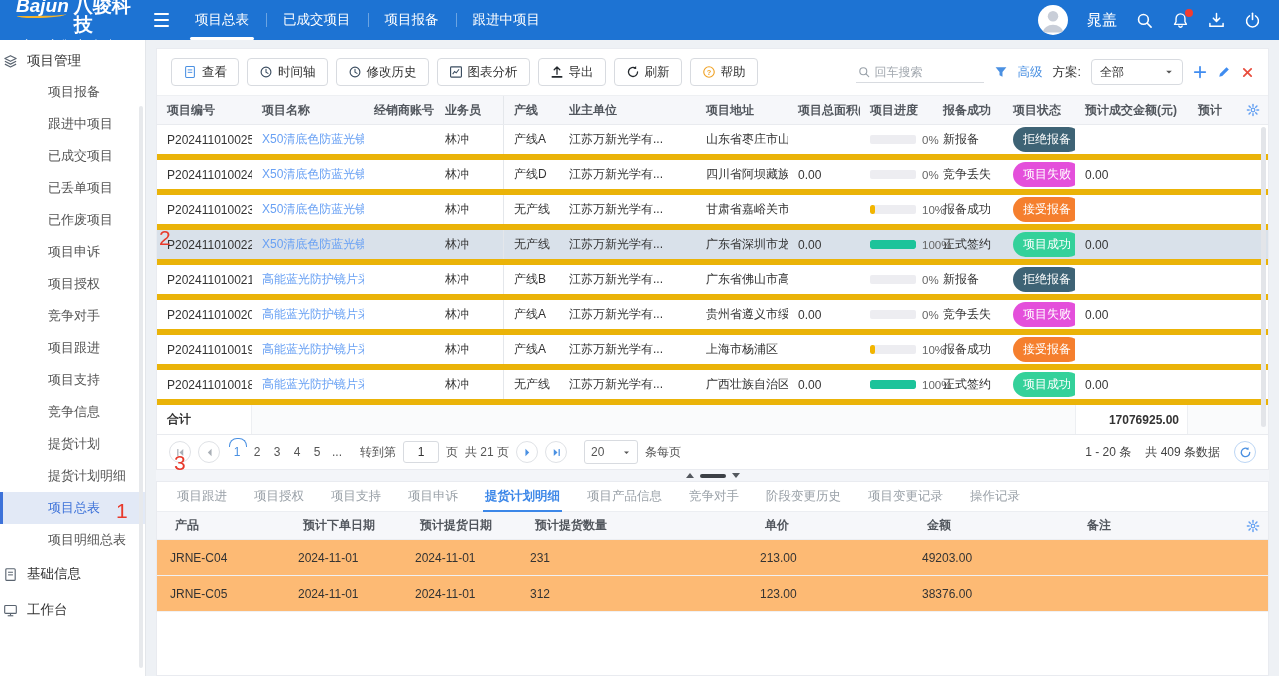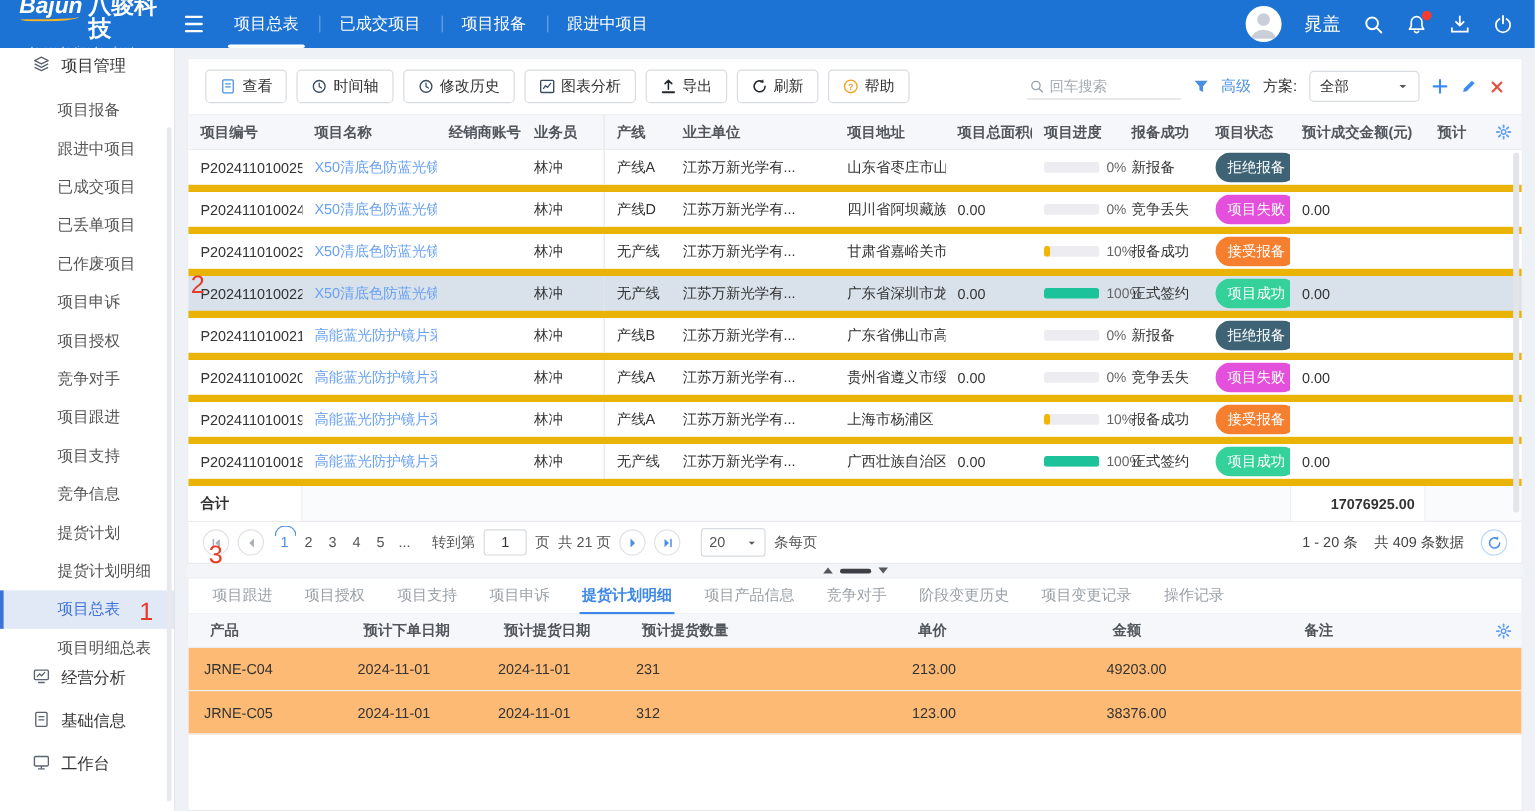--- a/index.html
+++ b/index.html
@@ -21,21 +21,21 @@
 .top-tab:first-child::before{display:none}
 .top-tab.active::after{content:'';position:absolute;left:12px;right:12px;bottom:0;height:3px;background:#fff;border-radius:2px}
 .top-right{margin-left:auto;display:flex;align-items:center;gap:19px;margin-right:18px}
 .avatar{width:30px;height:30px;border-radius:50%;background:#fff;display:flex;align-items:center;justify-content:center;overflow:hidden;cursor:pointer}
 .username{font-size:15px;cursor:pointer}
 .tbar-ic{color:#fff;cursor:pointer;position:relative;display:flex;align-items:center}
 .bell-dot{position:absolute;top:-3px;right:-4px;width:8px;height:8px;border-radius:50%;background:#f23c30}
 
 .layout{display:flex;height:636px}
 .sidebar{width:146px;background:#fff;border-right:1px solid #e3e6ea;position:relative;padding-top:6px;flex:none}
-.sb-section-head{height:30px;display:flex;padding-left:27px;gap:9px;font-size:13.5px;color:#333;cursor:pointer}
+.sb-section-head{height:30px;display:flex;align-items:center;padding-left:3px;gap:9px;font-size:13.5px;color:#333;cursor:pointer}
 .sb-section-head.mt{height:36px}
 .sb-section-head .ic{color:#5a6470}
 .sb-item{height:32px;line-height:32px;padding-left:48px;font-size:13px;color:#555;cursor:pointer;white-space:nowrap}
 .sb-item.active{background:#e2e9f6;color:#3d72d9;border-left:3px solid #3d72d9;padding-left:45px}
 .sb-scroll{position:absolute;right:2px;top:66px;bottom:8px;width:4px;background:#e7e9ec;border-radius:2px}
 .main{flex:1;display:flex;flex-direction:column;padding:8px 10px 0 10px;overflow:hidden}
 .card{background:#fff;border:1px solid #e9ebf0}
 
 .toolbar{height:46px;display:flex;align-items:center;padding:0 14px}
 .tb-left{display:flex;gap:8px}
@@ -184,28 +184,20 @@
         <div class="sb-item">项目申诉</div>
         <div class="sb-item">项目授权</div>
         <div class="sb-item">竞争对手</div>
         <div class="sb-item">项目跟进</div>
         <div class="sb-item">项目支持</div>
         <div class="sb-item">竞争信息</div>
         <div class="sb-item">提货计划</div>
         <div class="sb-item">提货计划明细</div>
         <div class="sb-item active">项目总表</div>
         <div class="sb-item">项目明细总表</div>
-        <div class="sb-section-head mt">
-          <svg viewBox="0 0 16 16" width="15" height="15" class="ic ">
-            <rect x="1.8" y="2.6" width="12.4" height="8.4" rx="1" fill="none" stroke="currentColor" stroke-width="1.2"></rect>
-            <path d="M4 8.6l2.4-2.6 1.8 1.6 3-3.2" fill="none" stroke="currentColor" stroke-width="1.2"></path>
-            <line x1="5" y1="13.6" x2="11" y2="13.6" stroke="currentColor" stroke-width="1.2"></line>
-          </svg>
-          <span>经营分析</span>
-        </div>
         <div class="sb-section-head mt">
           <svg viewBox="0 0 16 16" width="15" height="15" class="ic ">
             <rect x="3" y="1.8" width="10" height="12.4" rx="1" fill="none" stroke="currentColor" stroke-width="1.2"></rect>
             <line x1="5.4" y1="5.6" x2="10.6" y2="5.6" stroke="currentColor" stroke-width="1.1"></line>
             <line x1="5.4" y1="8.4" x2="10.6" y2="8.4" stroke="currentColor" stroke-width="1.1"></line>
           </svg>
           <span>基础信息</span>
         </div>
         <div class="sb-section-head mt">
           <svg viewBox="0 0 16 16" width="15" height="15" class="ic ">

